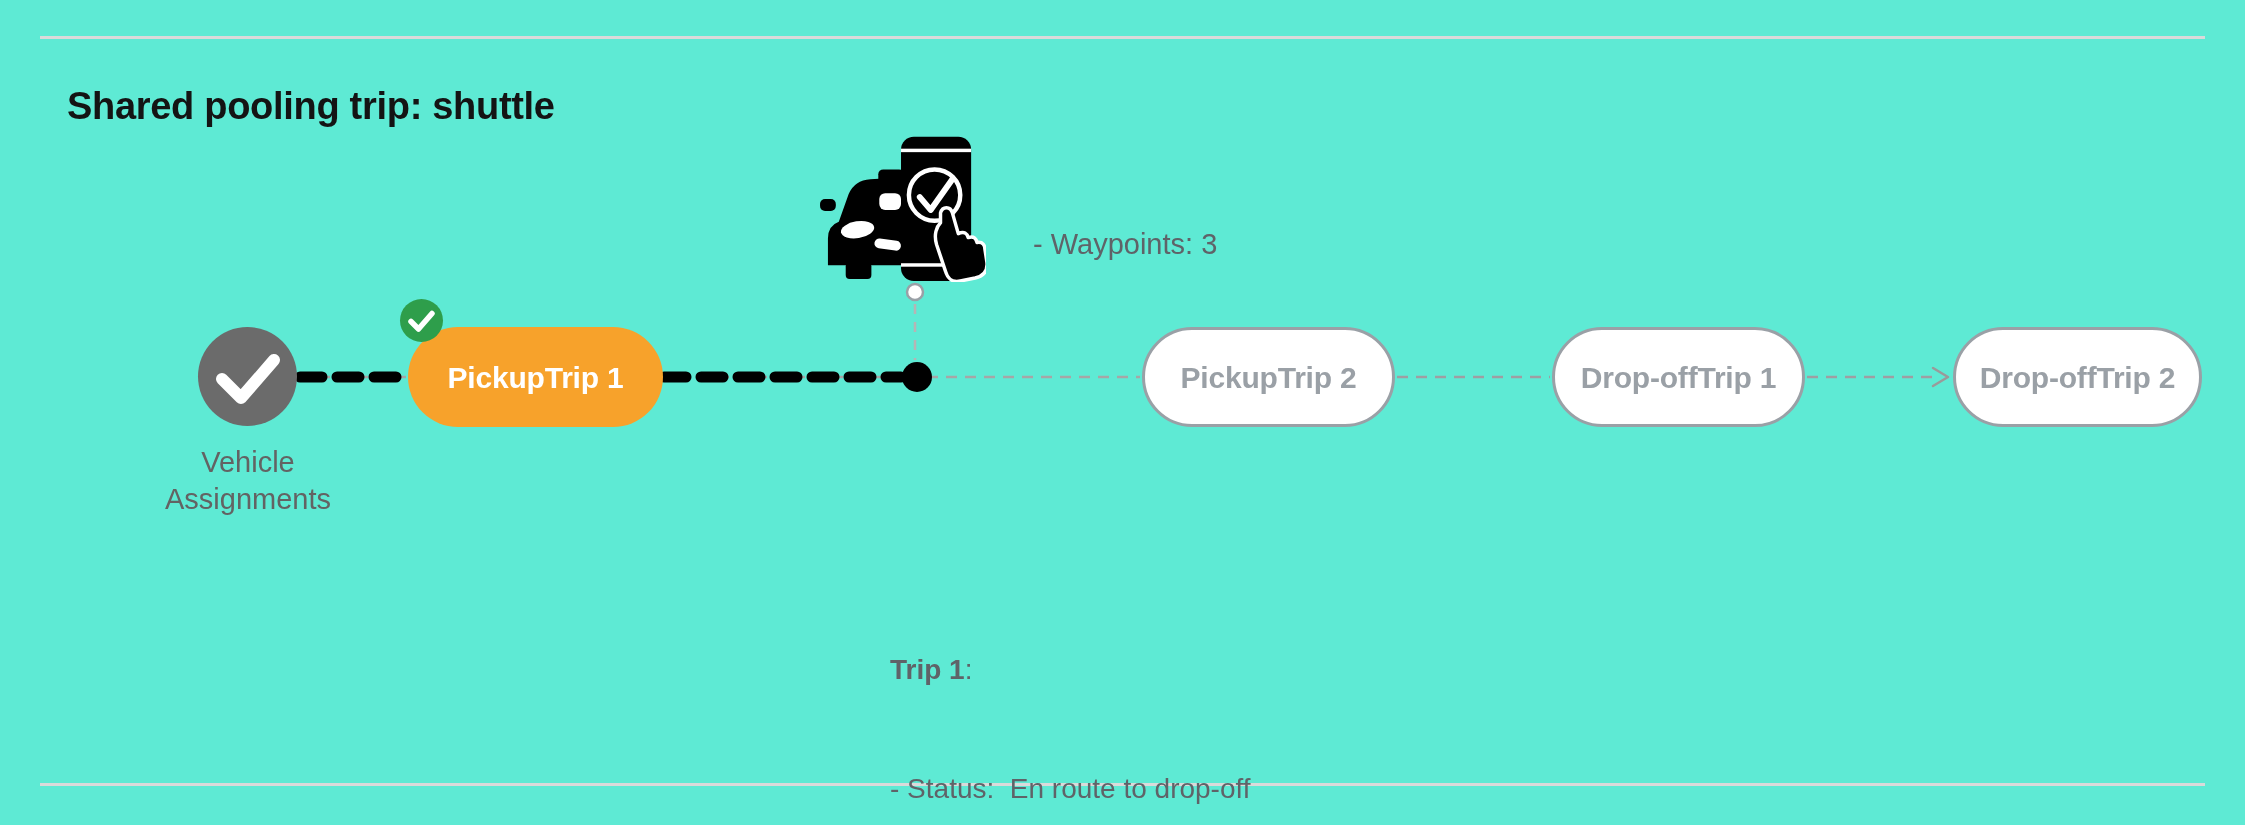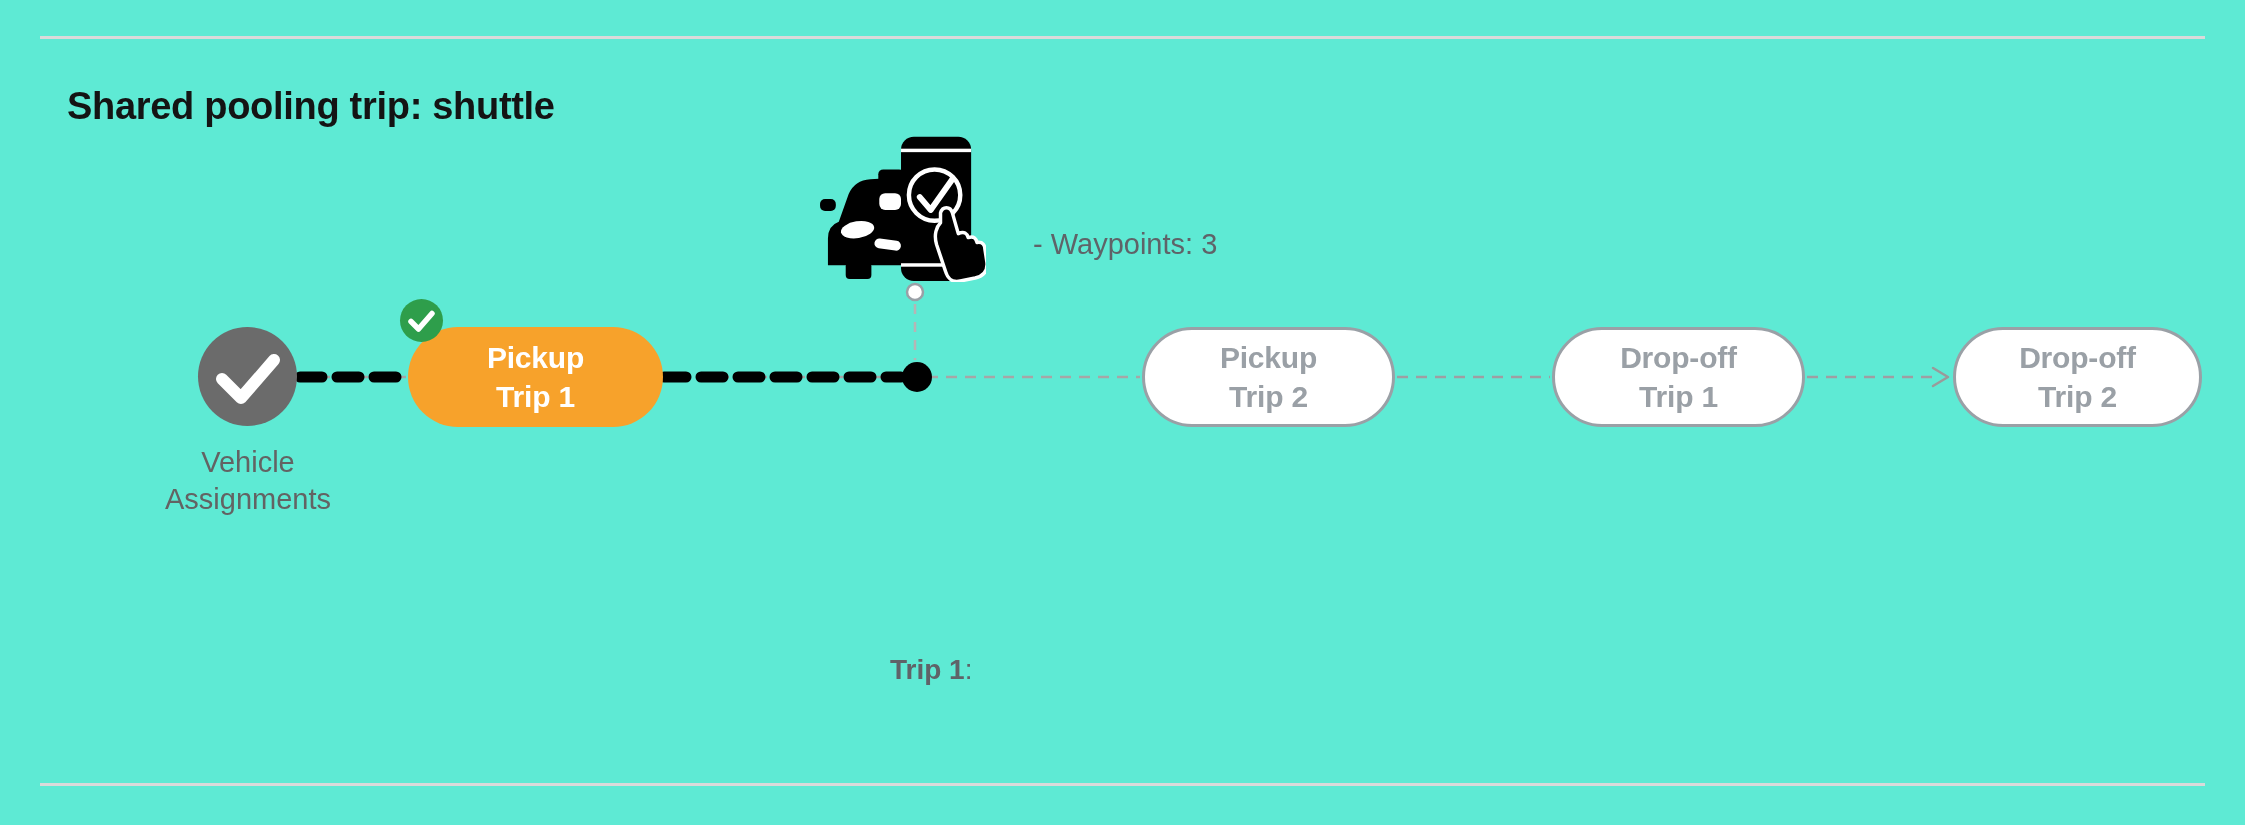--- a/index.html
+++ b/index.html
@@ -18,21 +18,21 @@
   .step-circle{
     position:absolute;left:198px;top:327px;width:99px;height:99px;border-radius:50%;
     background:#6b6b6b;display:flex;align-items:center;justify-content:center;
   }
   .badge{
     position:absolute;left:400px;top:299px;width:43px;height:43px;border-radius:50%;
     background:#2e9e4b;display:flex;align-items:center;justify-content:center;z-index:3;
   }
   .pill{
     position:absolute;top:327px;height:100px;border-radius:51px;box-sizing:border-box;
-    display:flex;flex-direction:column;align-items:center;justify-content:center;
+    display:flex;flex-direction:row;align-items:center;justify-content:center;
     font-weight:bold;font-size:30px;line-height:39px;text-align:center;z-index:2;
     letter-spacing:-0.2px;
   }
   .pill-active{left:408px;width:255px;background:#f7a22b;color:#ffffff;}
   .pill-pending{background:#ffffff;border:3px solid #9aa0a6;color:#9aa0a6;}
   .pill-2{left:1142px;width:253px;}
   .pill-3{left:1552px;width:253px;}
   .pill-4{left:1953px;width:249px;}
   .accept-label{
     position:absolute;left:148px;top:444px;width:200px;text-align:center;
@@ -128,18 +128,19 @@
     <path d="M124,90 c2,-7 10,-7 12,0 l6,21 c6,-3 9,0 10,4 c6,-2 8,1 9,5 c6,-1 8,3 8,7 l2,13 c1,9 -4,14 -12,16 l-15,3 c-8,2 -13,-3 -15,-10 l-9,-27 c-3,-10 0,-18 4,-22 z" fill="#000000" stroke="#ffffff" stroke-width="3.5" stroke-linejoin="round"></path>
   </svg>
 
   <div class="vehicle-info">
     <div>- Waypoints: 3</div>
   </div>
 
   <div class="trip-status">
     <div>
       <div><b>Trip 1</b><span>:</span></div>
+      <div>- Status:  En route to drop-off</div>
       
     </div>
     
   </div>
 
 </div>
 
 </body></html>

